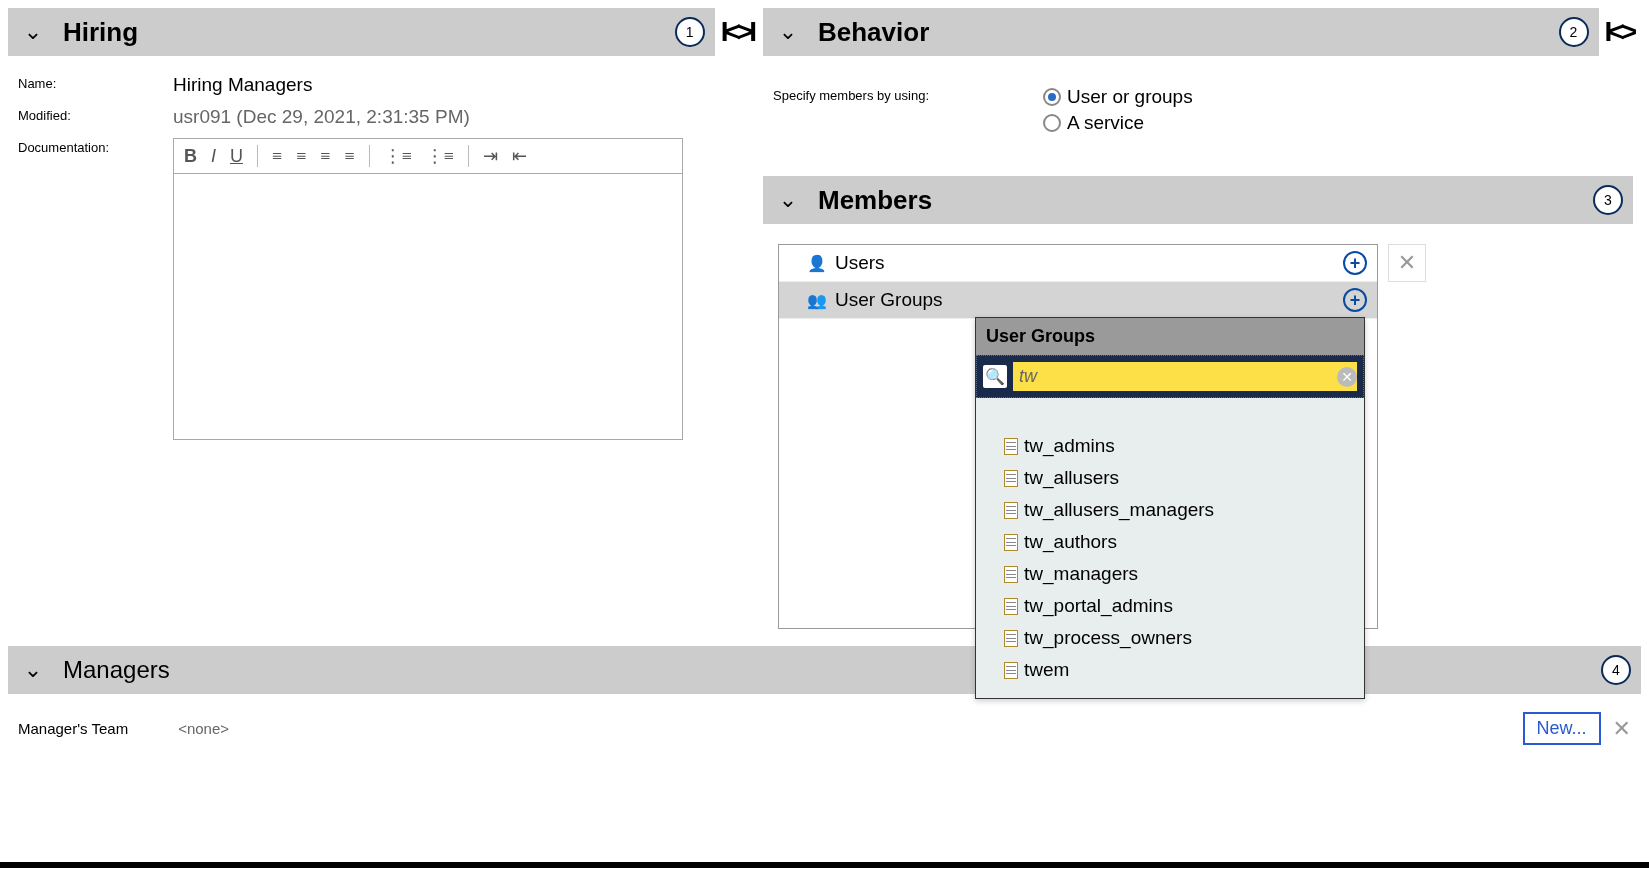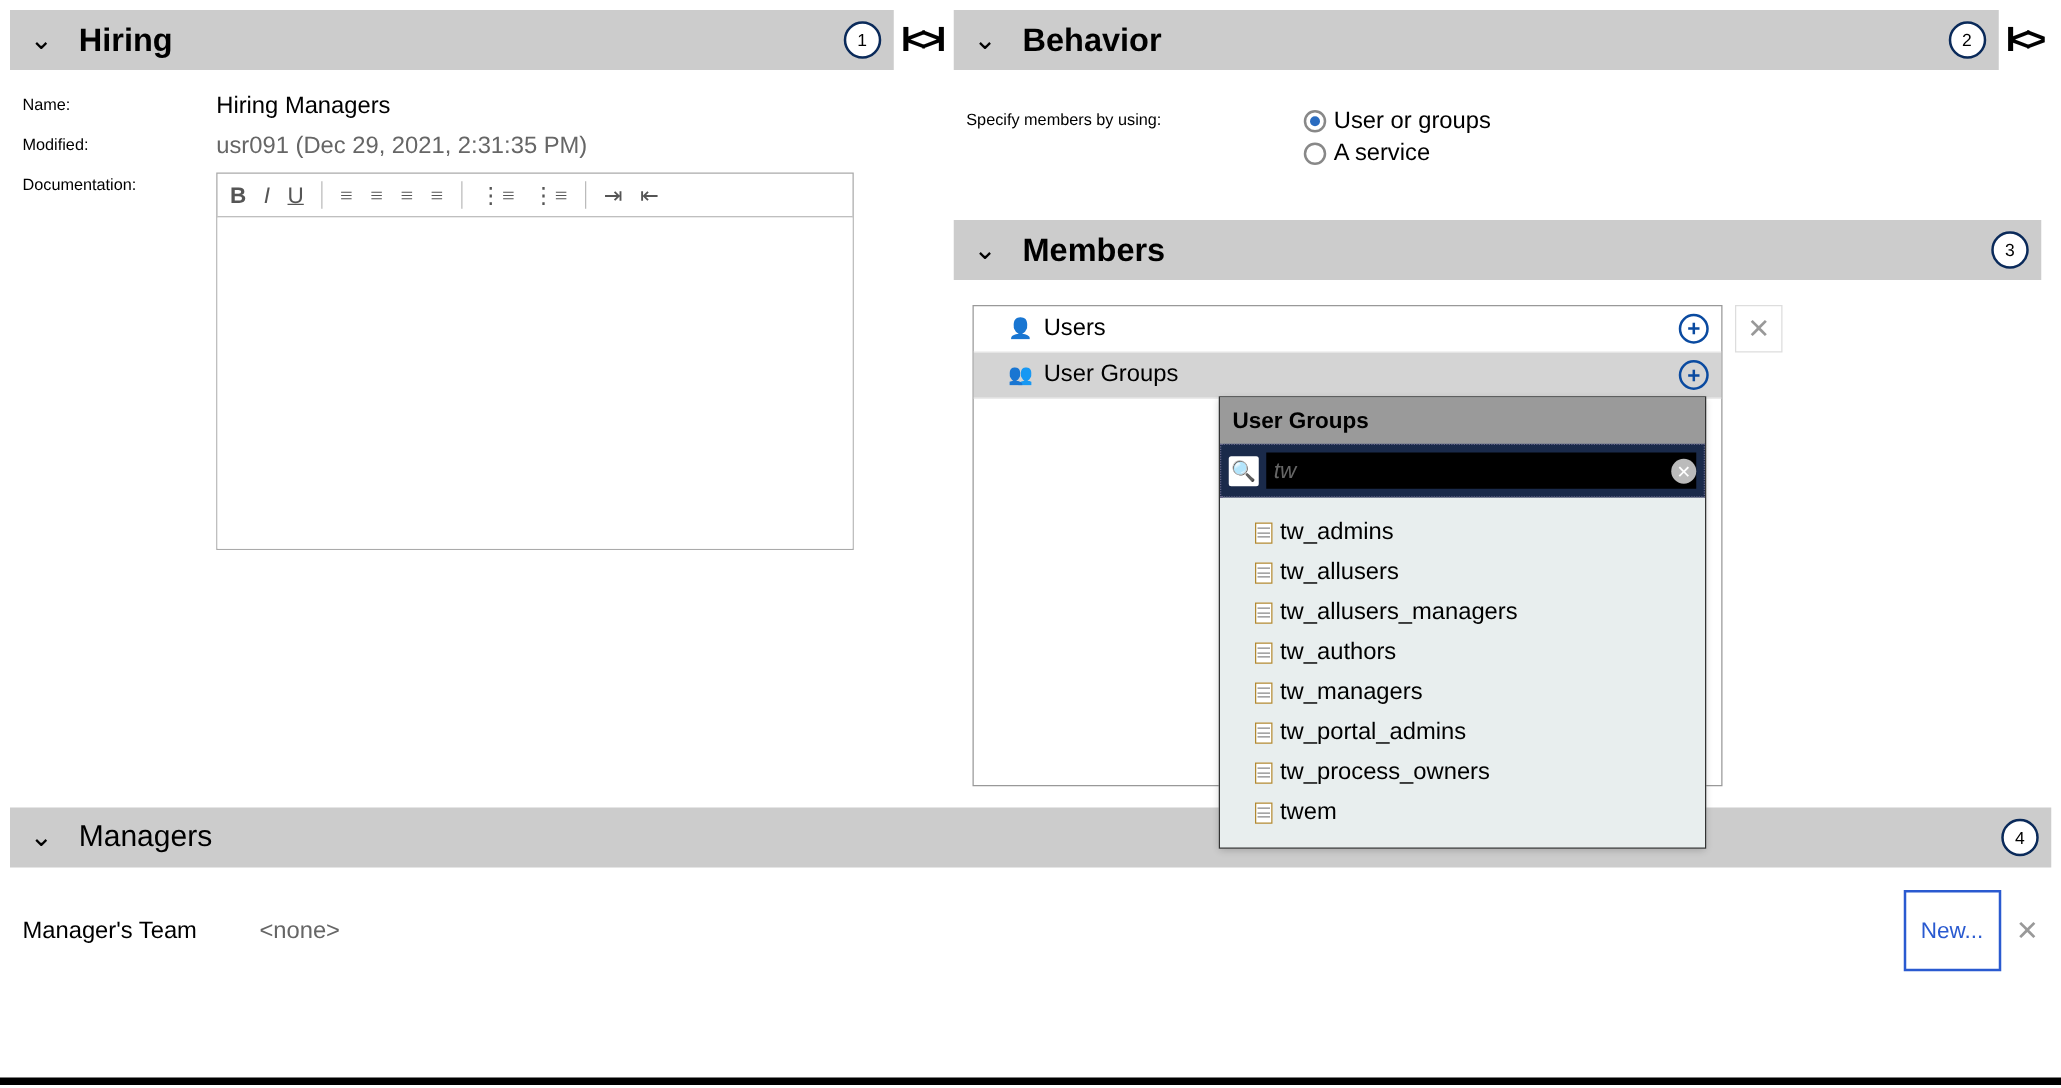--- a/index.html
+++ b/index.html
@@ -78,29 +78,29 @@
     .dropdown-header {
       background: #9a9a9a; color: #000; font-size: 18px; font-weight: bold;
       padding: 8px 10px;
     }
     .dropdown-search {
       background: #1a2a4a; padding: 6px; display: flex; align-items: center; gap: 6px;
       border: 1px dotted #668;
     }
     .dropdown-search .search-icon { color: #000; background: #fff; padding: 2px; font-size: 16px; }
     .dropdown-search input {
-      flex: 1; border: none; outline: none; background: #000000; padding: 4px 28px 4px 6px;
+      flex: 1; border: none; outline: none; background: #fde047; padding: 4px 28px 4px 6px;
       font-size: 18px; font-style: italic; color: #666;
     }
     .dropdown-search .clear-search {
       margin-left: -26px; width: 20px; height: 20px; border-radius: 50%;
       background: #bbb; color: #fff; font-size: 14px; display: flex;
       align-items: center; justify-content: center;
     }
-    .dropdown-list { padding: 12px 4px; }
+    .dropdown-list { padding: 12px 4px; margin-top: 20px; }
     .dropdown-item {
       display: flex; align-items: center; gap: 6px; padding: 5px 24px;
       font-size: 19px; cursor: default;
     }
     .dropdown-item .doc-icon {
       width: 14px; height: 17px; border: 1px solid #b08830; background: #fff;
       display: inline-flex; flex-direction: column; justify-content: space-evenly;
       padding: 1px;
     }
     .dropdown-item .doc-icon span { height: 1px; background: #888; }
@@ -111,25 +111,25 @@
       padding: 0 10px; gap: 15px; position: relative;
     }
     .managers-header .chevron { font-size: 22px; width: 30px; text-align: center; }
     .managers-header .title { font-size: 24px; font-weight: normal; }
     .managers-header .badge {
       position: absolute; right: 10px; width: 30px; height: 30px; border: 2px solid #0a2a5a;
       border-radius: 50%; background: #fff; display: flex; align-items: center; justify-content: center;
       font-size: 14px;
     }
     .managers-content { display: flex; align-items: center; justify-content: space-between; padding: 18px 10px 10px 10px; }
-    .managers-left { display: flex; align-items: center; gap: 50px; font-size: 19px; }
+    .managers-left { display: flex; align-items: center; gap: 50px; font-size: 15px; }
     .managers-right { display: flex; align-items: center; gap: 12px; }
     .new-btn {
       border: 2px solid #2a5ad0; background: #fff; color: #2a5ad0;
-      padding: 20px 12px; font-size: 18px;
+      padding: 4px 12px; font-size: 18px;
     }
     
     .bottom-line { position: absolute; left: 0; right: 0; bottom: 2px; height: 6px; background: #000; }
   </style>
 </head>
 <body>
 
 <div class="layout">
 
   <div class="col-left">

